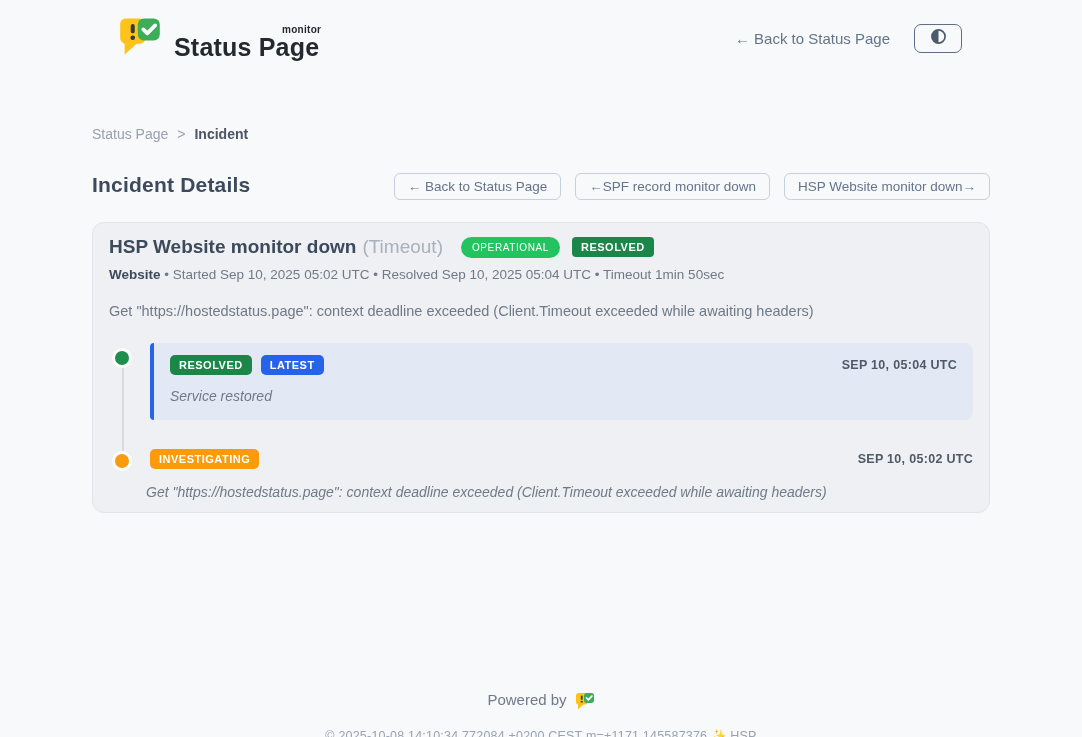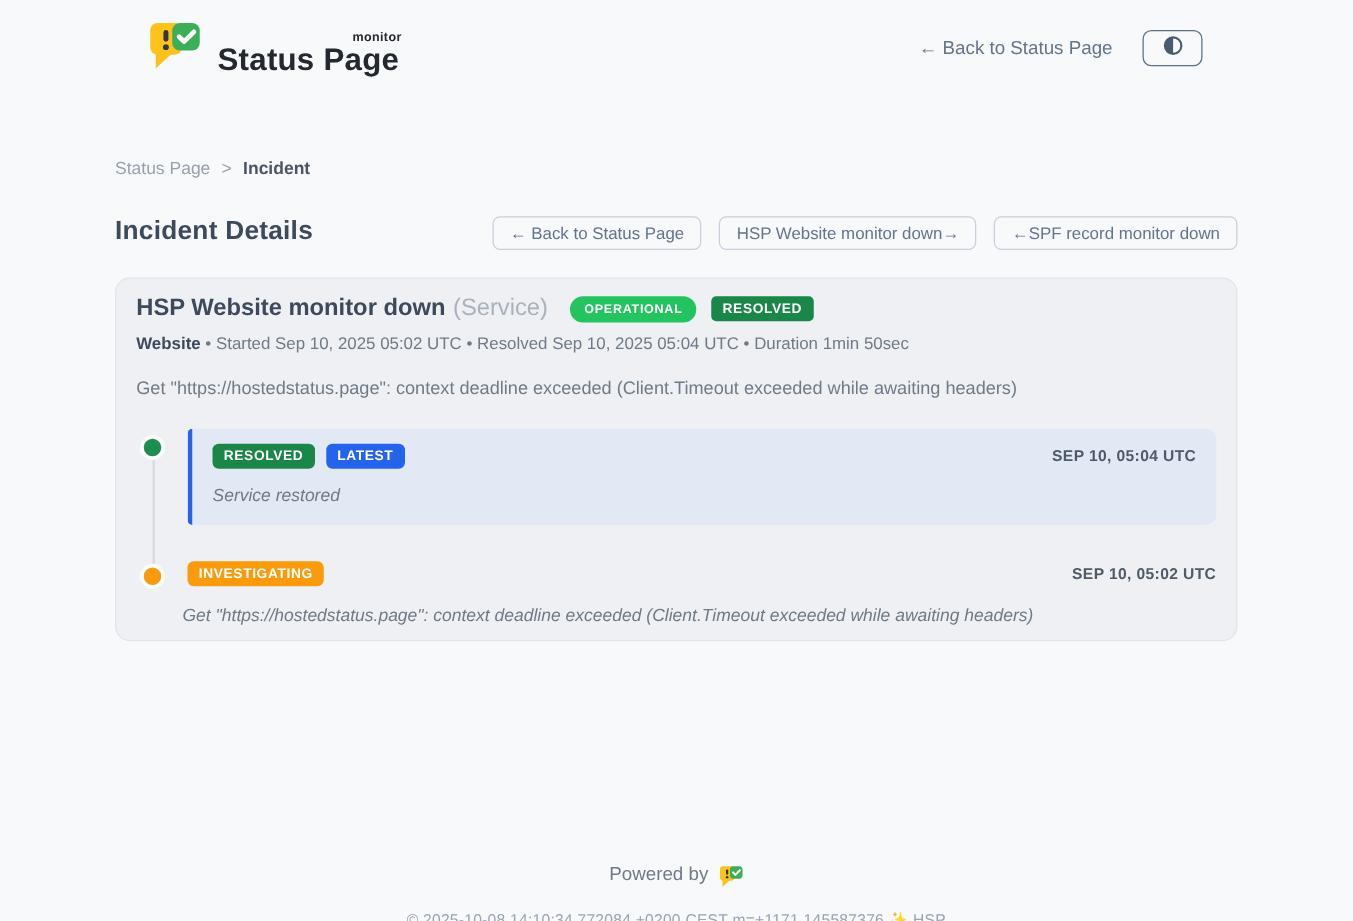--- a/index.html
+++ b/index.html
@@ -44,21 +44,21 @@
   
   .card {
     margin-top: 22px; background: #eef0f3; border: 1px solid #e1e4e9;
     border-radius: 12px; padding: 13px 16px 12px;
   }
   .card-title-row { display: flex; align-items: center; flex-wrap: wrap; }
   .card-title { font-size: 19px; font-weight: 700; color: #3d4a5c; }
   .card-scope { font-size: 19px; color: #a9b1bd; font-weight: 400; margin-left: 6px; }
   .pill {
     display: inline-block; margin-left: 18px; padding: 5px 11px; border-radius: 999px;
-    color: #fff; font-size: 10px; font-weight: 700; letter-spacing: .6px;
+    color: #fff; font-size: 10px; font-weight: 400; letter-spacing: .6px;
   }
   .chip {
     display: inline-block; margin-left: 12px; padding: 4px 9px; border-radius: 4px;
     color: #fff; font-size: 11px; font-weight: 700; letter-spacing: .5px;
   }
   .meta-line { margin-top: 9px; font-size: 13.5px; color: #6f7a88; }
   .meta-line b { color: #3d4a5c; font-weight: 700; }
   .description { margin-top: 21px; font-size: 14.5px; color: #6f7a88; }
 
   
@@ -129,41 +129,41 @@
   <div class="breadcrumb">
     <span>Status Page</span>
     <span>&gt;</span>
     <span class="crumb-current">Incident</span>
   </div>
 
   <div class="title-row">
     <h1 class="page-title">Incident Details</h1>
     <div class="nav-btns">
       <button class="nav-btn">← Back to Status Page</button>
+      <button class="nav-btn">←SPF record monitor down</button>
       <button class="nav-btn">HSP Website monitor down→</button>
-      <button class="nav-btn">←SPF record monitor down</button>
     </div>
   </div>
 
   <div class="card">
     <div class="card-title-row">
       <span class="card-title">HSP Website monitor down</span>
-      <span class="card-scope">(Service)</span>
+      <span class="card-scope">(Timeout)</span>
       <span class="pill" style="background: rgb(35, 196, 95);">OPERATIONAL</span>
       <span class="chip" style="background: rgb(26, 135, 73);">RESOLVED</span>
     </div>
 
     <div class="meta-line">
       <b>Website</b>
       <span>•</span>
       <span>Started Sep 10, 2025 05:02 UTC</span>
       <span>•</span>
       <span>Resolved Sep 10, 2025 05:04 UTC</span>
       <span>•</span>
-      <span>Duration 1min 50sec</span>
+      <span>Timeout 1min 50sec</span>
     </div>
 
     <div class="description">Get "https://hostedstatus.page": context deadline exceeded (Client.Timeout exceeded while awaiting headers)</div>
 
     <div class="timeline">
       <div class="tl-line"></div>
 
   <div class="tl-row">
     <div class="dot-col">
       <span class="dot" style="background: rgb(30, 142, 78);"></span>

